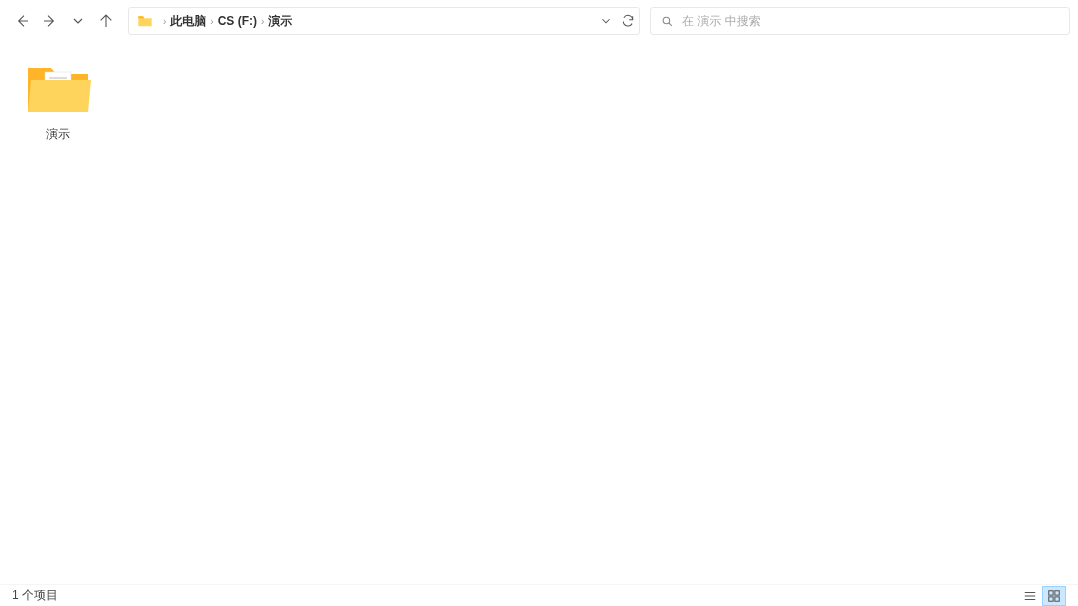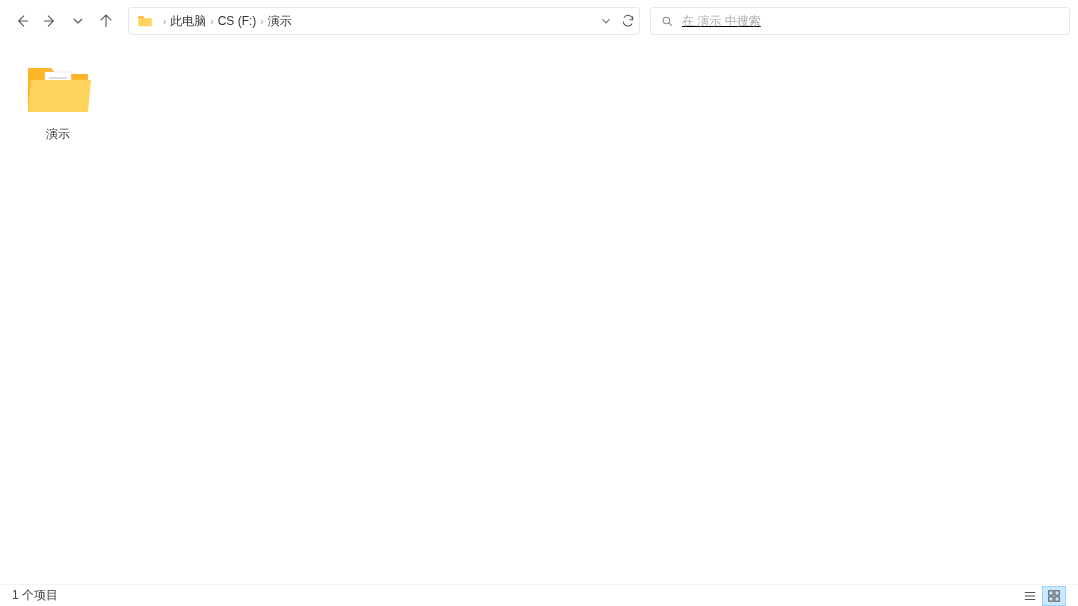--- a/index.html
+++ b/index.html
@@ -69,41 +69,41 @@
       overflow: hidden;
     }
     .breadcrumb-sep {
       color: #999;
       margin: 0 4px;
       font-size: 10px;
     }
     .breadcrumb-item {
       cursor: pointer;
       white-space: nowrap;
+      font-weight: bold;
     }
     .address-end {
       display: flex;
       align-items: center;
       gap: 8px;
     }
     .address-end svg {
       width: 14px;
       height: 14px;
       color: #555;
     }
     .search-bar {
       width: 420px;
       height: 28px;
       border: 1px solid #e8e8e8;
       border-radius: 3px;
       display: flex;
       align-items: center;
       padding: 0 10px;
       gap: 8px;
-      text-decoration: underline;
     }
     .search-bar svg {
       width: 13px;
       height: 13px;
       color: #888;
     }
     .search-input {
       border: none;
       outline: none;
       font-size: 12px;

